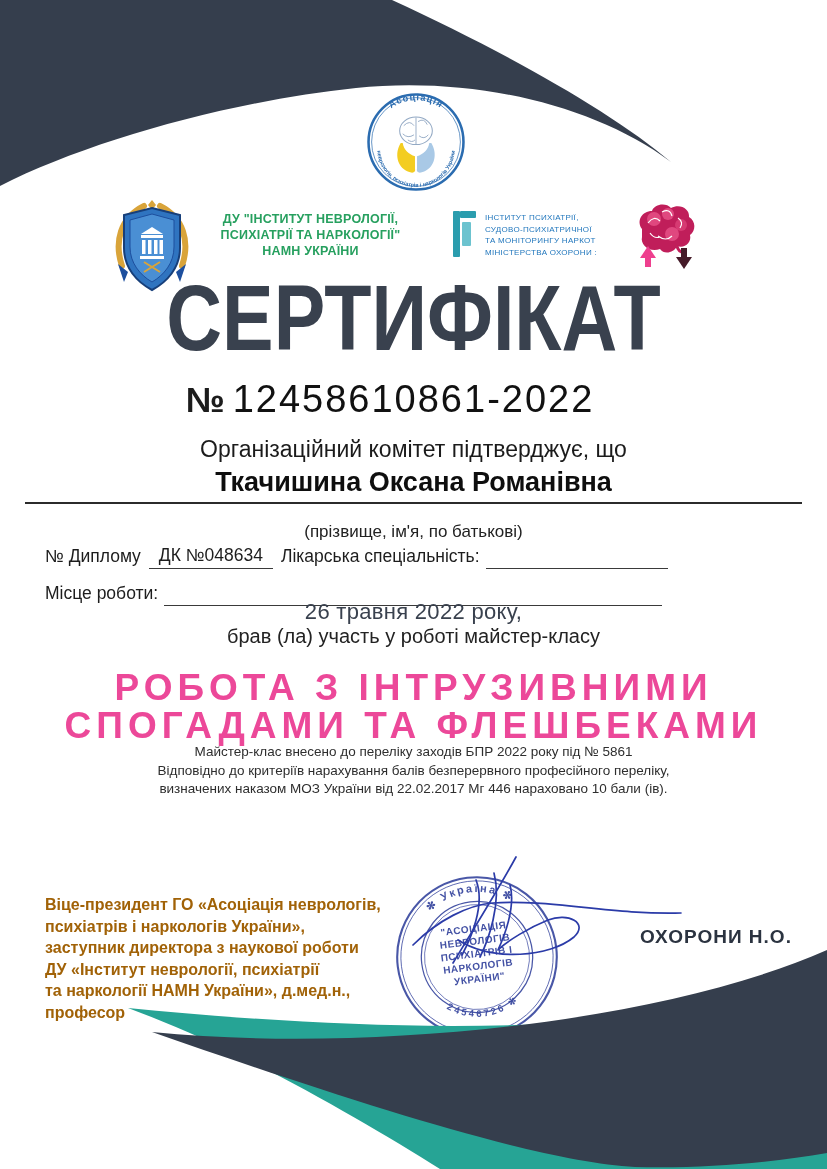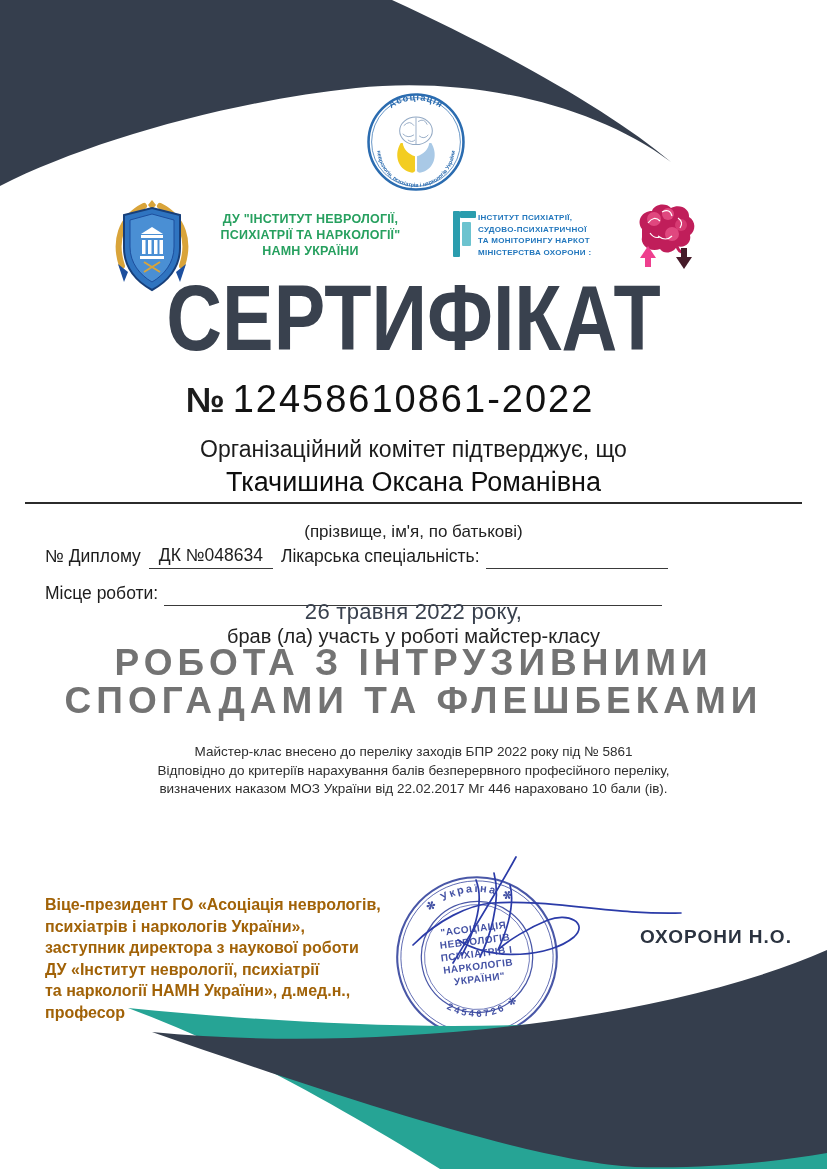--- a/index.html
+++ b/index.html
@@ -5,44 +5,44 @@
   html,body{margin:0;padding:0;background:#fff;}
   .page{position:relative;width:827px;height:1169px;background:#fff;overflow:hidden;
         font-family:"Liberation Sans",sans-serif;color:#1d1d1d;}
   .abs{position:absolute;}
   .ctr{left:0;right:0;text-align:center;}
 
   
   .org-green{top:211px;left:208px;width:205px;text-align:center;
              font-size:12.5px;font-weight:700;line-height:16px;color:#27a05f;letter-spacing:.2px;}
   .inst-block{top:209px;left:452px;display:flex;align-items:flex-start;}
-  .inst-text{font-size:8px;font-weight:700;line-height:11.5px;
+  .inst-text{margin-left:7px;font-size:8px;font-weight:400;line-height:11.5px;
              color:#2277bd;letter-spacing:.3px;text-align:left;padding-top:3px;}
 
   
   .cert-title{top:272px;font-size:92px;font-weight:700;line-height:1;color:#39414e;
               transform:scaleX(.84);transform-origin:50% 50%;white-space:nowrap;}
   .num-sign{top:380px;left:186px;font-size:35px;font-weight:700;color:#1c1c1c;}
   .cert-number{top:378px;font-size:38px;font-weight:400;letter-spacing:2px;color:#111;}
   .confirm{top:436px;font-size:23px;color:#1b1b1b;}
-  .name{top:467px;font-size:27px;font-weight:400;color:#0e0e0e;}
+  .name{top:467px;font-size:27px;font-weight:700;color:#0e0e0e;}
   .name-rule{top:502px;left:25px;right:25px;border-top:2px solid #2b2b2b;height:0;}
   .name-caption{top:522px;font-size:17px;color:#222;}
 
   .field-row{display:flex;align-items:flex-end;font-size:17.5px;color:#1d1d1d;}
   .row-diploma{top:545px;left:45px;right:159px;}
   .row-work{top:573px;left:45px;right:165px;margin-top:10px;}
   .field-label{white-space:nowrap;padding-bottom:2px;}
   .field-value{border-bottom:1.7px solid #3a3a3a;padding:0 10px 2px 10px;white-space:nowrap;}
   .blank{border-bottom:1.7px solid #3a3a3a;height:22px;flex:1;margin-left:6px;}
   .gap-l{margin-left:8px;}
 
   .date-line{top:599px;font-size:22px;font-weight:400;color:#39414e;letter-spacing:.3px;}
   .part-line{top:625px;font-size:20px;color:#232323;}
-  .event-title{top:644px;font-size:37px;font-weight:700;color:#737373;
+  .event-title{top:669px;font-size:37px;font-weight:700;color:#ec4899;
                letter-spacing:5px;line-height:38px;}
   .notes{top:743px;font-size:13.5px;font-weight:500;line-height:18.5px;color:#2e2e2e;}
 
   .signatory{top:894px;left:45px;width:390px;font-size:16px;font-weight:600;
              line-height:21.5px;color:#a16207;text-align:left;}
   .signer-name{top:926px;left:640px;width:160px;font-size:19px;font-weight:600;
                letter-spacing:1px;color:#2b3340;}
 
   svg{display:block;}
 </style>

